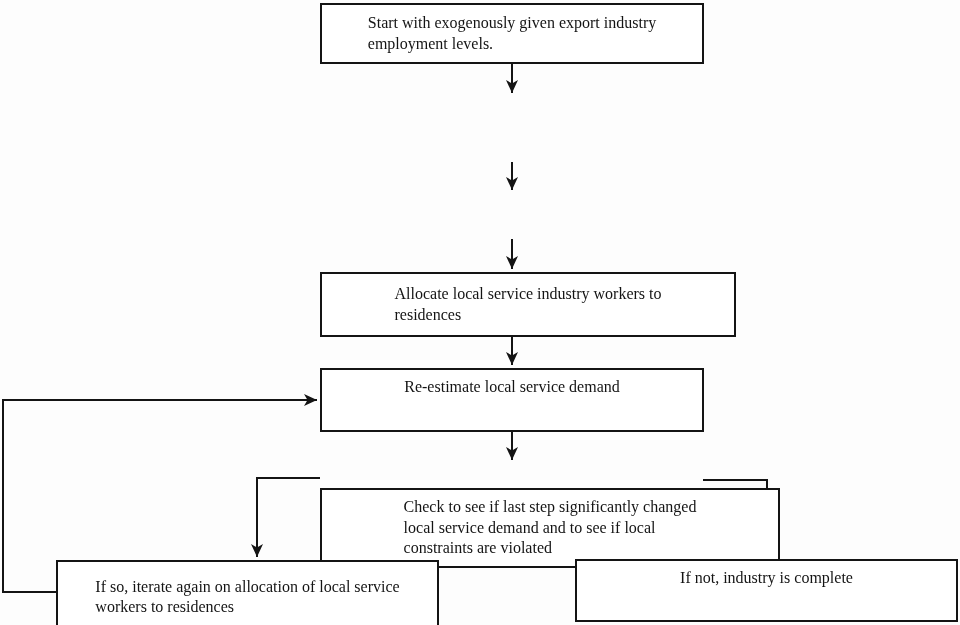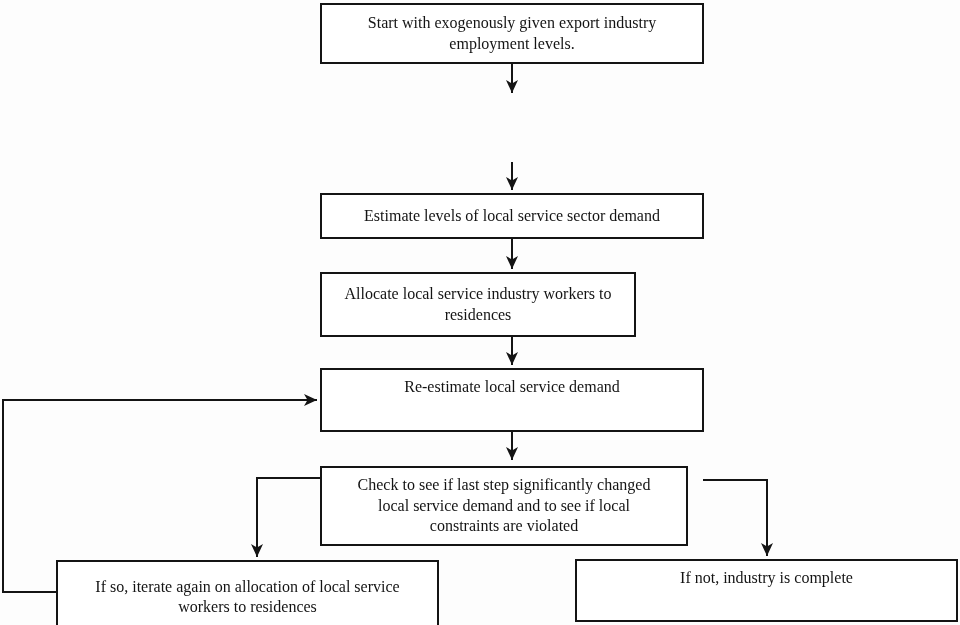--- a/index.html
+++ b/index.html
@@ -29,21 +29,20 @@
     stroke-width: 2;
     fill: none;
   }
   .node {
     position: absolute;
     border: 2px solid var(--ink);
     background: var(--box-bg);
     display: flex;
     align-items: center;
     justify-content: center;
-    text-align: center;
     padding: 2px 10px;
   }
   .node.top-align {
     align-items: flex-start;
     padding-top: 7px;
   }
   .node .label {
     font-size: 16px;
     line-height: 20.5px;
     white-space: pre-line;
@@ -69,34 +68,31 @@
     <path class="wire" d="M703,480 L767,480 L767,556" marker-end="url(#arrowhead)"></path>
     <path class="wire" d="M65,592 L3,592 L3,400 L317,400" marker-end="url(#arrowhead)"></path>
   </svg>
 
   <div class="node" style="left:320px; top:3px; width:384px; height:61px">
     <span class="label">Start with exogenously given export industry
 employment levels.</span>
   </div>
 
 
-  <div class="node" style="left:320px; top:193px; width:384px; height:46px">
-    <span class="label">Estimate levels of local service sector demand</span>
-  </div>
 
-  <div class="node" style="left:320px; top:272px; width:316px; height:65px">
+  <div class="node" style="left:320px; top:272px; width:416px; height:65px">
     <span class="label">Allocate local service industry workers to
 residences</span>
   </div>
 
   <div class="node top-align" style="left:320px; top:368px; width:384px; height:64px">
     <span class="label">Re-estimate local service demand</span>
   </div>
 
-  <div class="node" style="left:320px; top:466px; width:368px; height:80px">
+  <div class="node" style="left:320px; top:488px; width:460px; height:80px">
     <span class="label">Check to see if last step significantly changed
 local service demand and to see if local
 constraints are violated</span>
   </div>
 
   <div class="node" style="left:56px; top:560px; width:383px; height:74px">
     <span class="label">If so, iterate again on allocation of local service
 workers to residences</span>
   </div>
 

